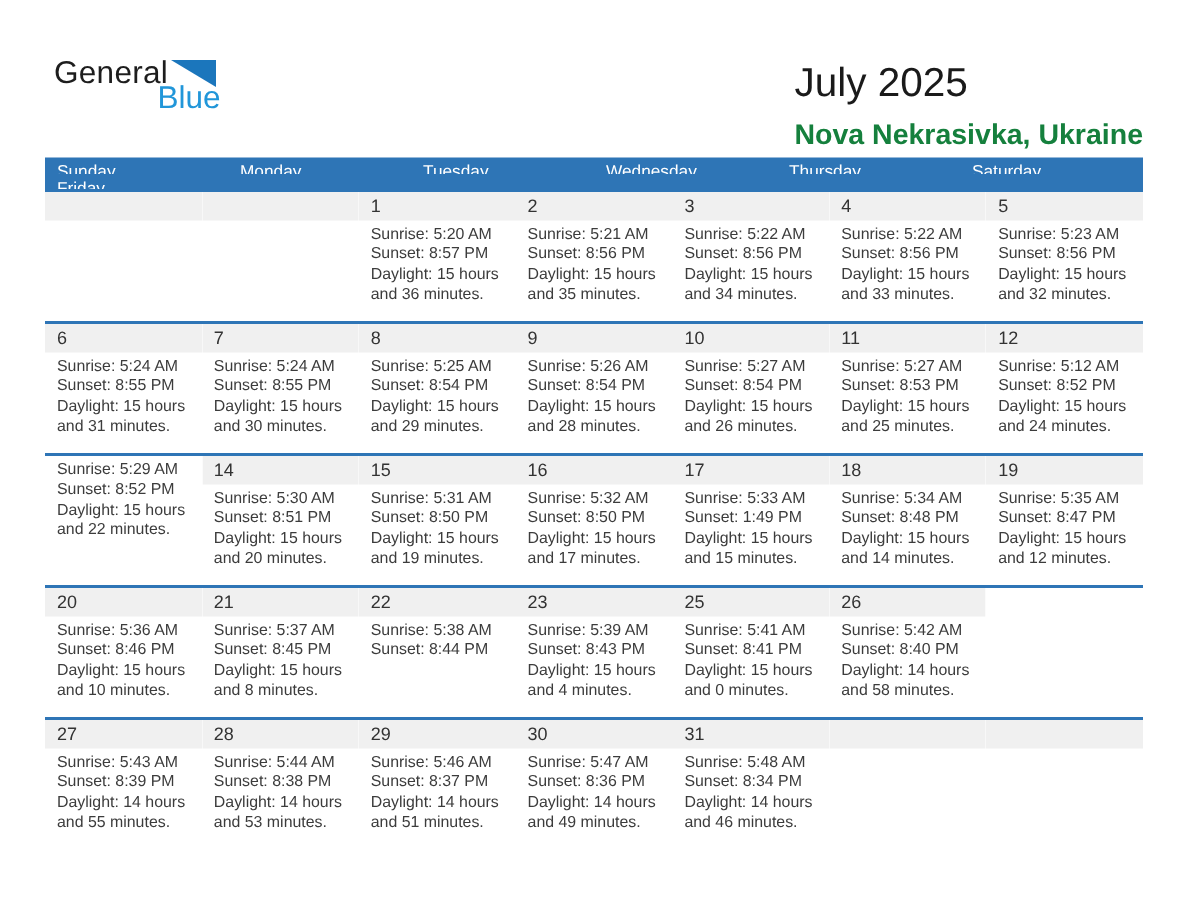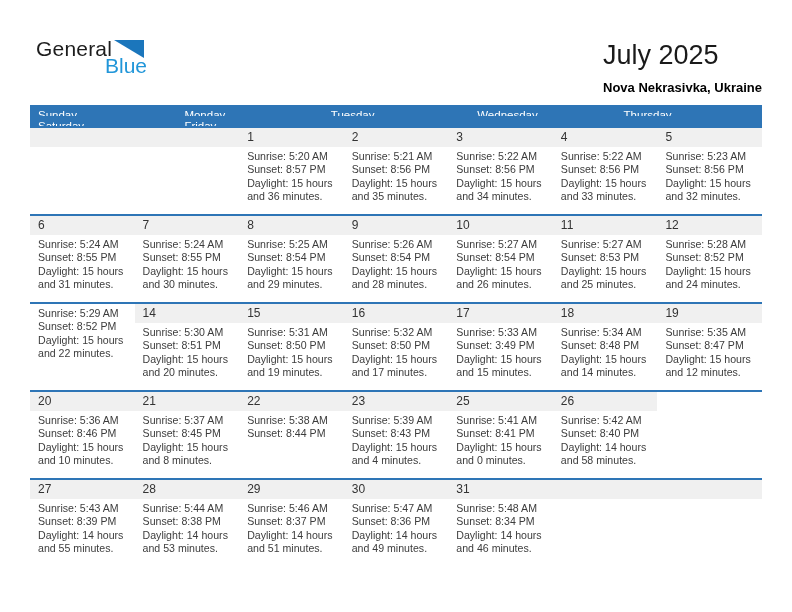--- a/index.html
+++ b/index.html
@@ -25,26 +25,26 @@
   .logo-general {
     font-size: 21px; font-weight: 500; color: #1d1d1d; letter-spacing: 0.2px;
   }
   .logo-tri { margin-left: 2px; margin-top: 1px; display: block; }
   .logo-blue {
     font-size: 21px; font-weight: 400; color: #2196d9;
     margin-left: 69px; margin-top: -4px;
   }
   .titles { padding-top: 2px; }
   .page-title { font-size: 27px; color: #1a1a1a; font-weight: 400; line-height: 1.15; }
-  .page-subtitle { font-size: 13px; color: #000000; font-weight: 700; margin-top: 9px; }
+  .page-subtitle { font-size: 19px; color: #15803d; font-weight: 700; margin-top: 9px; }
 
   
   .calendar { margin: 0 30px; width: 732px; }
   .dow-row {
-    display: grid; grid-template-columns: repeat(5, 1fr);
+    display: grid; grid-template-columns: repeat(6, 1fr);
     background: var(--accent, #2e75b6);
     height: 21px;
   }
   .dow-cell {
     color: #ffffff; font-size: 11.5px; line-height: 21px;
     padding-left: 8px; overflow: hidden; white-space: nowrap;
   }
   .week {
     display: grid; grid-template-columns: repeat(7, 1fr);
     border-top: 2px solid var(--accent, #2e75b6);
@@ -188,21 +188,21 @@
             <div class="daynum">11</div>
             <div class="details">
               <div>Sunrise: 5:27 AM</div>
               <div>Sunset: 8:53 PM</div>
               <div>Daylight: 15 hours and 25 minutes.</div>
             </div>
           </div>
           <div class="day-cell">
             <div class="daynum">12</div>
             <div class="details">
-              <div>Sunrise: 5:28 AM</div>
+              <div>Sunrise: 5:12 AM</div>
               <div>Sunset: 8:52 PM</div>
               <div>Daylight: 15 hours and 24 minutes.</div>
             </div>
           </div>
         </div>
         <div class="week">
           <div class="day-cell">
             <div class="details">
               <div>Sunrise: 5:29 AM</div>
               <div>Sunset: 8:52 PM</div>
@@ -230,21 +230,21 @@
             <div class="details">
               <div>Sunrise: 5:32 AM</div>
               <div>Sunset: 8:50 PM</div>
               <div>Daylight: 15 hours and 17 minutes.</div>
             </div>
           </div>
           <div class="day-cell">
             <div class="daynum">17</div>
             <div class="details">
               <div>Sunrise: 5:33 AM</div>
-              <div>Sunset: 3:49 PM</div>
+              <div>Sunset: 1:49 PM</div>
               <div>Daylight: 15 hours and 15 minutes.</div>
             </div>
           </div>
           <div class="day-cell">
             <div class="daynum">18</div>
             <div class="details">
               <div>Sunrise: 5:34 AM</div>
               <div>Sunset: 8:48 PM</div>
               <div>Daylight: 15 hours and 14 minutes.</div>
             </div>

